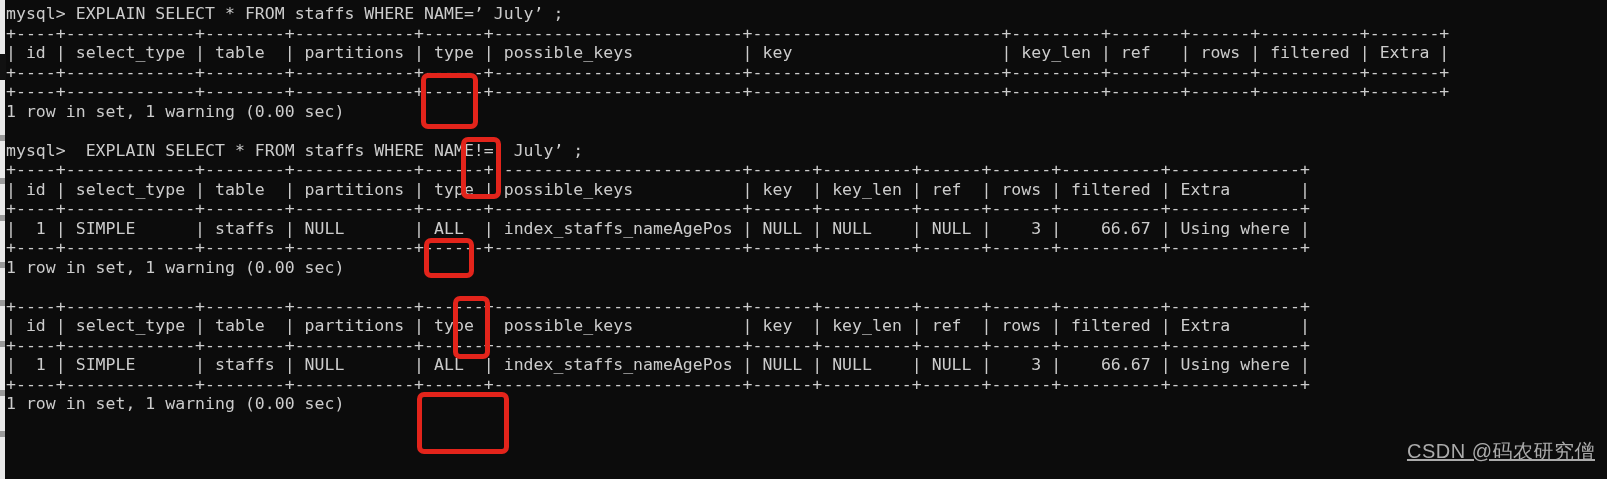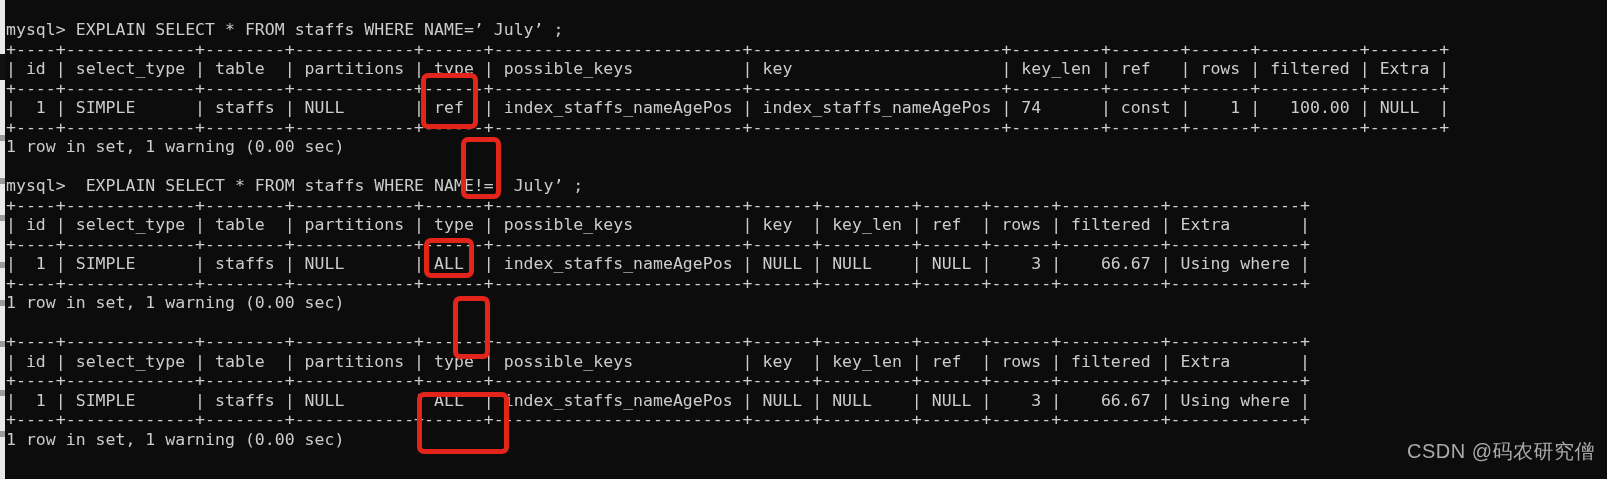--- a/index.html
+++ b/index.html
@@ -45,26 +45,25 @@
     <div class="strip-mark" style="top: 178px;"></div>
     <div class="strip-mark" style="top: 215px;"></div>
     <div class="strip-mark" style="top: 262px;"></div>
     <div class="strip-mark" style="top: 300px;"></div>
     <div class="strip-mark" style="top: 341px;"></div>
     <div class="strip-mark" style="top: 390px;"></div>
     <div class="strip-mark" style="top: 431px;"></div>
   </div>
 
 <div class="terminal">
-  <div style="color: rgb(204, 204, 204); margin-top: 16px;">
+  <div style="color: rgb(204, 204, 204);">
       <div class="tline">mysql&gt; EXPLAIN SELECT * FROM staffs WHERE NAME=’ July’ ;</div>
       <div class="tline">+----+-------------+--------+------------+------+-------------------------+-------------------------+---------+-------+------+----------+-------+</div>
       <div class="tline">| id | select_type | table  | partitions | type | possible_keys           | key                     | key_len | ref   | rows | filtered | Extra |</div>
       <div class="tline">+----+-------------+--------+------------+------+-------------------------+-------------------------+---------+-------+------+----------+-------+</div>
-      <div class="tline">|  1 | SIMPLE      | staffs | NULL       | ref  | index_staffs_nameAgePos | index_staffs_nameAgePos | 74      | const |    1 |   100.00 | NULL  |</div>
       <div class="tline">+----+-------------+--------+------------+------+-------------------------+-------------------------+---------+-------+------+----------+-------+</div>
       <div class="tline">1 row in set, 1 warning (0.00 sec)</div>
       <div class="tline">&nbsp;</div>
       <div class="tline">mysql&gt;  EXPLAIN SELECT * FROM staffs WHERE NAME!=’ July’ ;</div>
       <div class="tline">+----+-------------+--------+------------+------+-------------------------+------+---------+------+------+----------+-------------+</div>
       <div class="tline">| id | select_type | table  | partitions | type | possible_keys           | key  | key_len | ref  | rows | filtered | Extra       |</div>
       <div class="tline">+----+-------------+--------+------------+------+-------------------------+------+---------+------+------+----------+-------------+</div>
       <div class="tline">|  1 | SIMPLE      | staffs | NULL       | ALL  | index_staffs_nameAgePos | NULL | NULL    | NULL |    3 |    66.67 | Using where |</div>
       <div class="tline">+----+-------------+--------+------------+------+-------------------------+------+---------+------+------+----------+-------------+</div>
       <div class="tline">1 row in set, 1 warning (0.00 sec)</div>
@@ -79,13 +78,13 @@
 </div>
 
 <div class="annotation-layer">
     <div class="redbox" style="left: 421px; top: 73px; width: 57px; height: 56px; border-color: rgb(227, 36, 27);"></div>
     <div class="redbox" style="left: 461px; top: 137px; width: 40px; height: 62px; border-color: rgb(227, 36, 27);"></div>
     <div class="redbox" style="left: 424px; top: 238px; width: 50px; height: 40px; border-color: rgb(227, 36, 27);"></div>
     <div class="redbox" style="left: 453px; top: 296px; width: 37px; height: 63px; border-color: rgb(227, 36, 27);"></div>
     <div class="redbox" style="left: 417px; top: 392px; width: 92px; height: 62px; border-color: rgb(227, 36, 27);"></div>
   </div>
 
-<div class="watermark" style="color: rgb(171, 171, 171);">CSDN @码农研究僧</div>
+<div class="watermark" style="color: rgb(171, 171, 171); text-decoration: underline;">CSDN @码农研究僧</div>
 
 </body></html>

